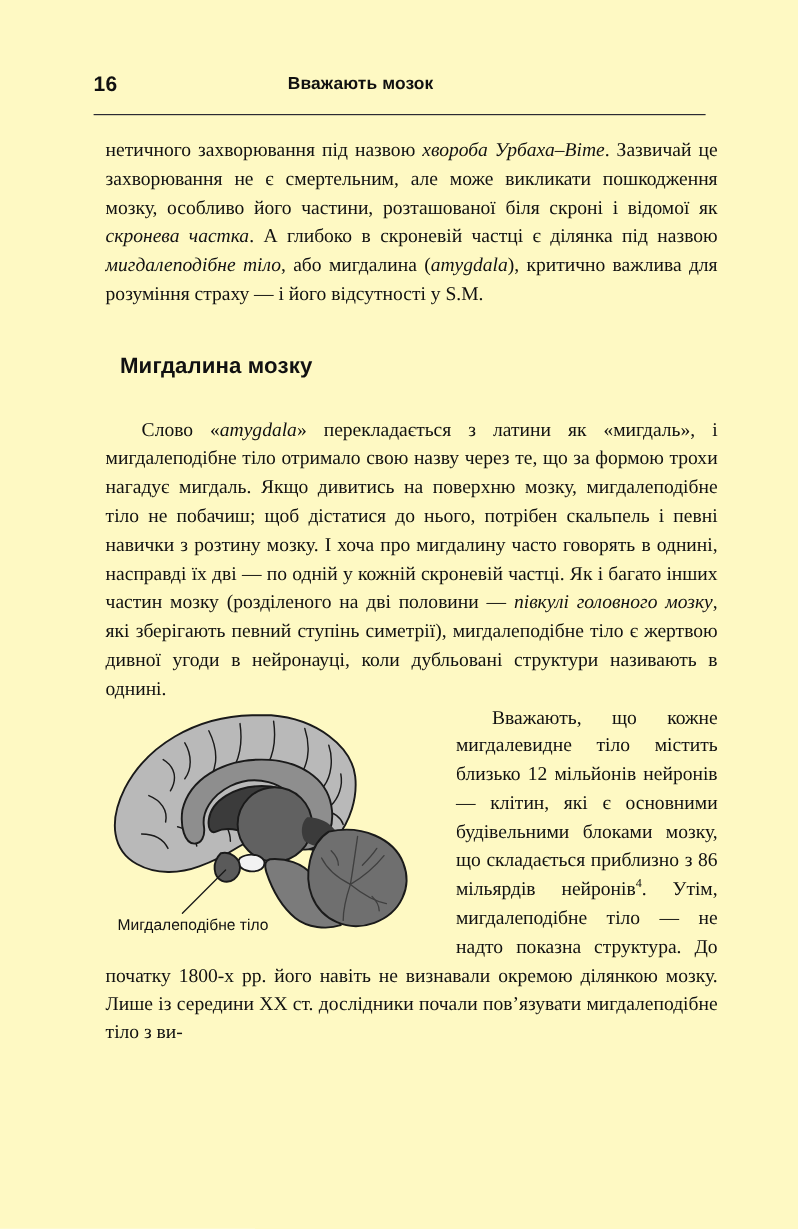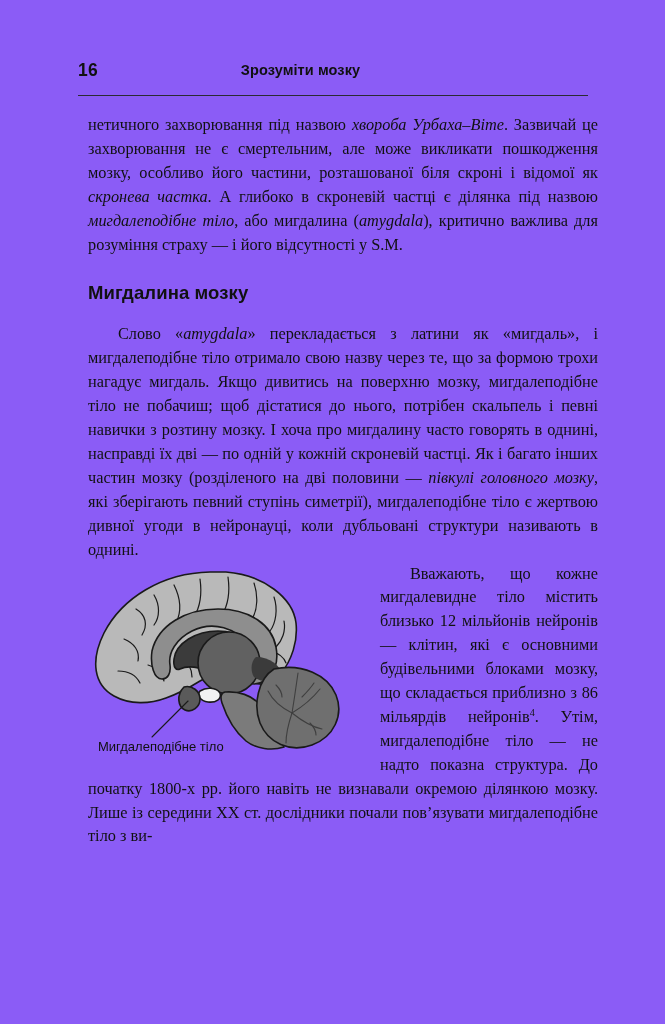--- a/index.html
+++ b/index.html
@@ -16,21 +16,21 @@
     font-family: "Liberation Serif", "DejaVu Serif", serif;
     color: #101010;
     -webkit-font-smoothing: antialiased;
   }
 
   .page {
     position: absolute;
     left: 0; top: 0;
     width: 665px;
     height: 1024px;
-    background: #8b5cf6;
+    background: #fef9c3;
   }
 
   
   .running-head {
     position: absolute;
     left: 78px;
     top: 60px;
     width: 510px;
     height: 30px;
   }
@@ -78,21 +78,21 @@
     font-size: 16.3px;
     line-height: 23.9px;
     text-align: justify;
     text-justify: inter-word;
     hyphens: manual;
     color: #111;
   }
   p.indent { text-indent: 30px; }
 
   .section-heading {
-    margin: 0;
+    margin: 12px;
     font-family: "Liberation Sans", "DejaVu Sans", sans-serif;
     font-weight: bold;
     font-size: 18.5px;
     line-height: 22px;
     color: #111;
     letter-spacing: 0.1px;
   }
 
   .gap-before-heading { height: 26px; }
   .gap-after-heading  { height: 18px; }
@@ -118,21 +118,21 @@
   
   .tail-spacer { clear: both; height: 1px; }
 </style>
 </head>
 <body>
 
 <div class="page">
 
   <div class="running-head">
     <div class="folio">16</div>
-    <div class="running-title">Зрозуміти мозку</div>
+    <div class="running-title">Вважають мозок</div>
   </div>
   <div class="head-rule"></div>
 
   <div class="textblock">
 
     <p class="body"><span>нетичного захворювання під назвою </span><i>хвороба Урбаха–Віте</i><span>. Зазвичай це захворювання не є смертельним, але може викликати пошкодження мозку, особливо його частини, розташованої біля скроні і відомої як </span><i>скронева частка</i><span>. А глибоко в скроневій частці є ділянка під назвою </span><i>мигдалеподібне тіло</i><span>, або мигдалина (</span><i>amygdala</i><span>), критично важлива для розуміння страху — і його відсутності у S.M.</span></p>
 
     <div class="gap-before-heading"></div>
     <h2 class="section-heading">Мигдалина мозку</h2>
     <div class="gap-after-heading"></div>

